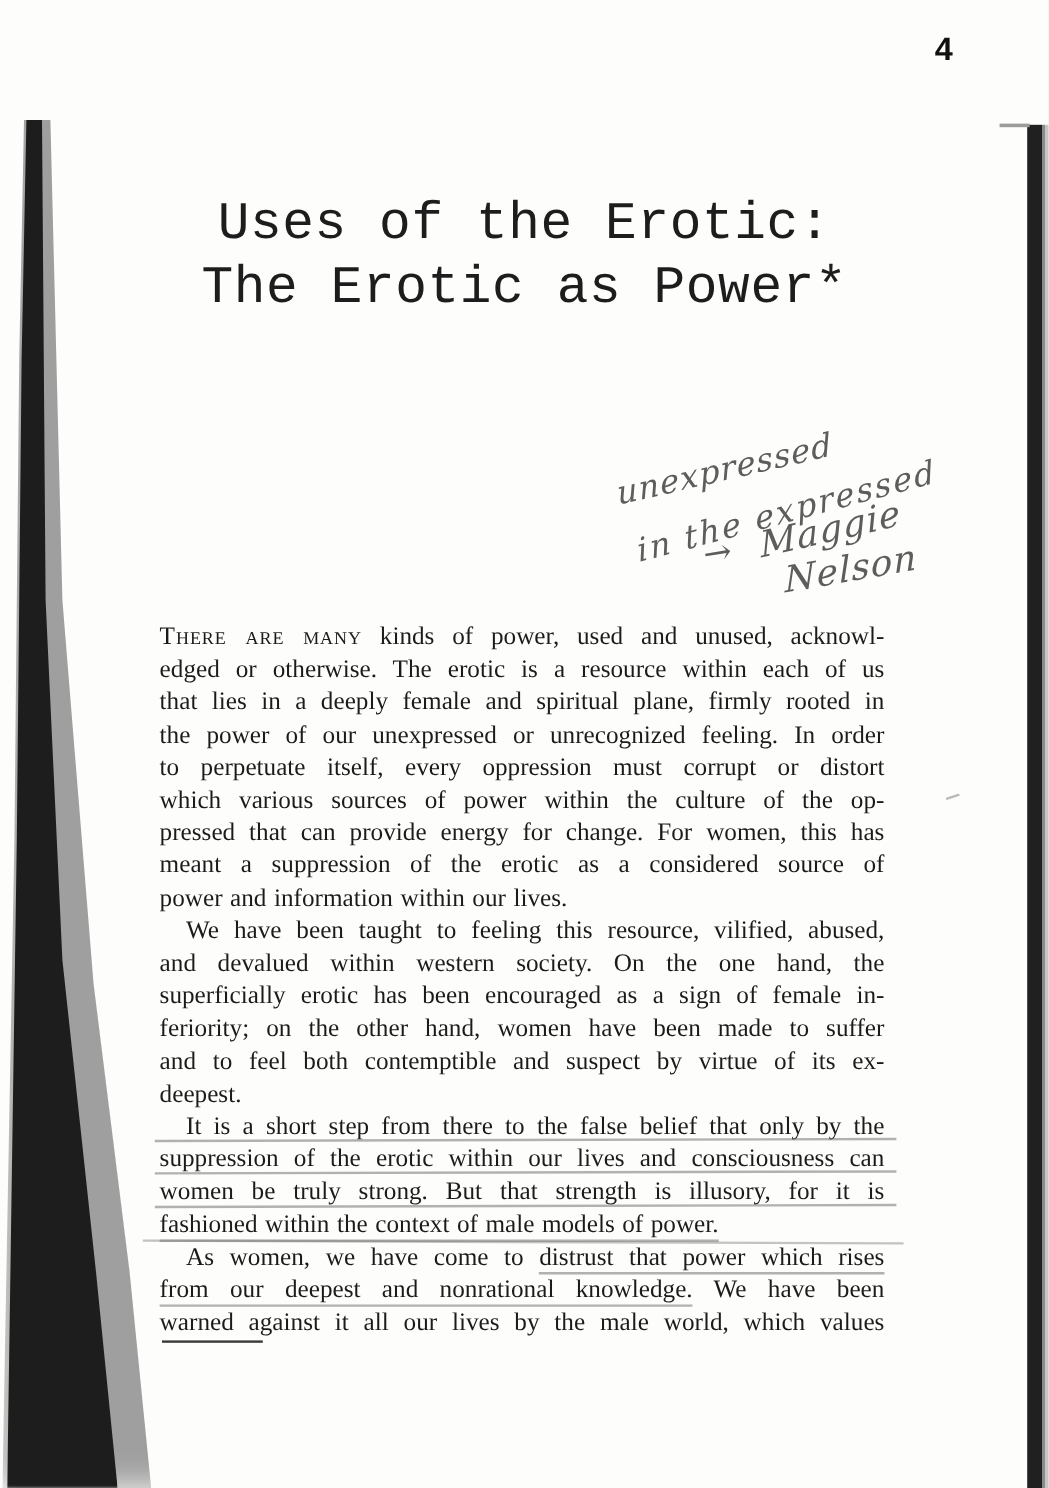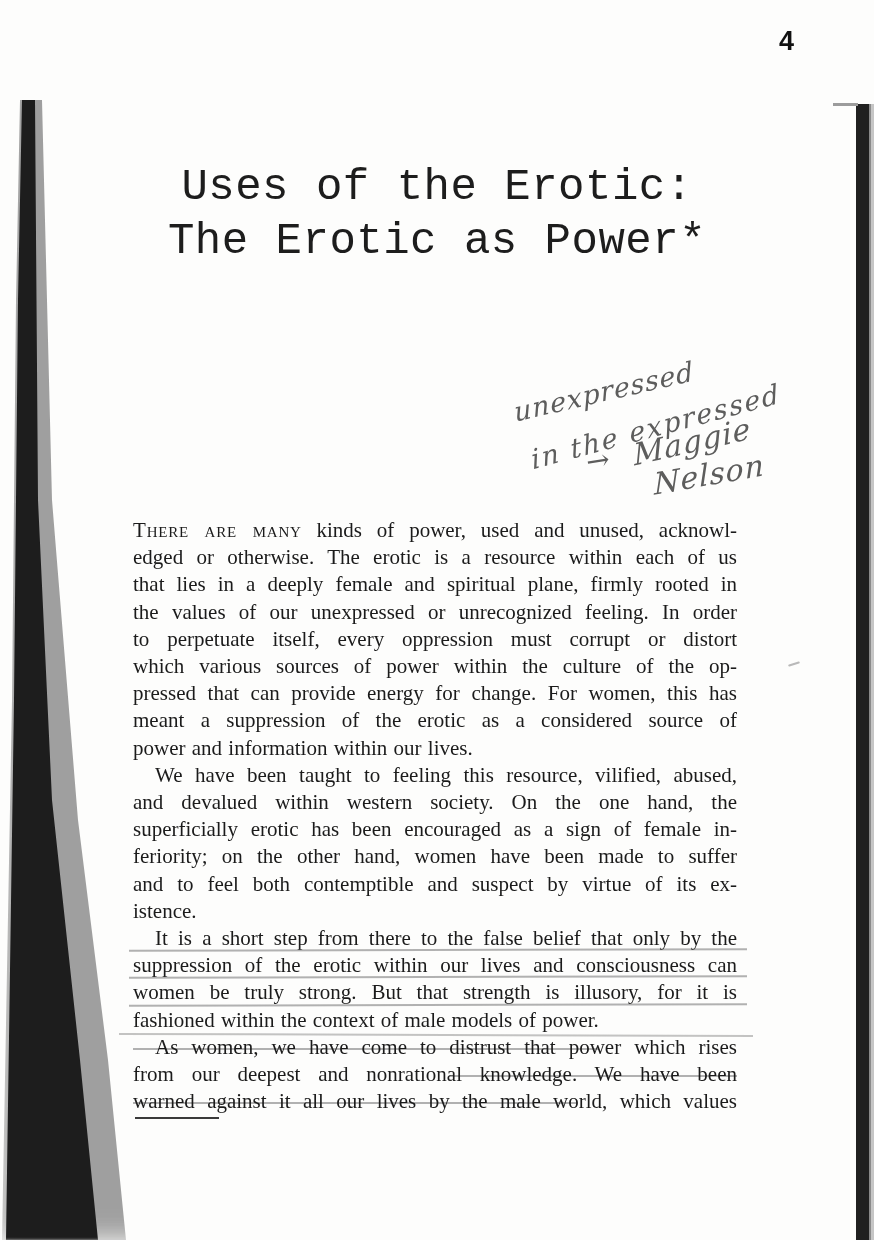--- a/index.html
+++ b/index.html
@@ -61,21 +61,21 @@
   .ul-full::after{
     content:"";position:absolute;left:-4px;right:-10px;bottom:1px;height:2px;
     background:rgba(115,115,115,.55);transform:rotate(-.15deg);
   }
   .ul-below::after{
     content:"";position:absolute;left:-14px;right:-16px;bottom:-2px;height:2px;
     background:rgba(125,125,125,.45);transform:rotate(.2deg);
   }
   .pencil-u{
     border-bottom:2px solid rgba(115,115,115,.55);
-    padding-bottom:16px;
+    padding-bottom:1px;
   }
   
   .footnote-rule{
     position:absolute;left:135px;top:1117px;width:84px;height:2px;background:#3a3a3a;
   }
   .footnote-block{
     position:absolute;left:133px;top:1130px;width:604px;
     font-size:17.5px;line-height:22.5px;word-spacing:.5px;
   }
   
@@ -115,35 +115,35 @@
   <div class="hand hw-arrow">→</div>
   <div class="hand hw3">Maggie</div>
   <div class="hand hw4">Nelson</div>
 
   <div class="body-block">
 
     <div>
       <div class="line jl"><span class="sc">There are many</span><span> kinds of power, used and unused, acknowl-</span></div>
       <div class="line jl">edged or otherwise. The erotic is a resource within each of us</div>
       <div class="line jl">that lies in a deeply female and spiritual plane, firmly rooted in</div>
-      <div class="line jl">the values of our unexpressed or unrecognized feeling. In order</div>
+      <div class="line jl">the power of our unexpressed or unrecognized feeling. In order</div>
       <div class="line jl">to perpetuate itself, every oppression must corrupt or distort</div>
       <div class="line jl">which various sources of power within the culture of the op-</div>
       <div class="line jl">pressed that can provide energy for change. For women, this has</div>
       <div class="line jl">meant a suppression of the erotic as a considered source of</div>
       <div class="line">power and information within our lives.</div>
     </div>
 
     <div>
       <div class="line jl indent">We have been taught to feeling this resource, vilified, abused,</div>
       <div class="line jl">and devalued within western society. On the one hand, the</div>
       <div class="line jl">superficially erotic has been encouraged as a sign of female in-</div>
       <div class="line jl">feriority; on the other hand, women have been made to suffer</div>
       <div class="line jl">and to feel both contemptible and suspect by virtue of its ex-</div>
-      <div class="line">istence.</div>
+      <div class="line">deepest.</div>
     </div>
 
     <div>
       <div class="line jl indent ul-full">It is a short step from there to the false belief that only by the</div>
       <div class="line jl ul-full">suppression of the erotic within our lives and consciousness can</div>
       <div class="line jl ul-full">women be truly strong. But that strength is illusory, for it is</div>
       <div class="line ul-below"><span class="pencil-u">fashioned within the context of male models of power.</span></div>
     </div>
 
     <div>

